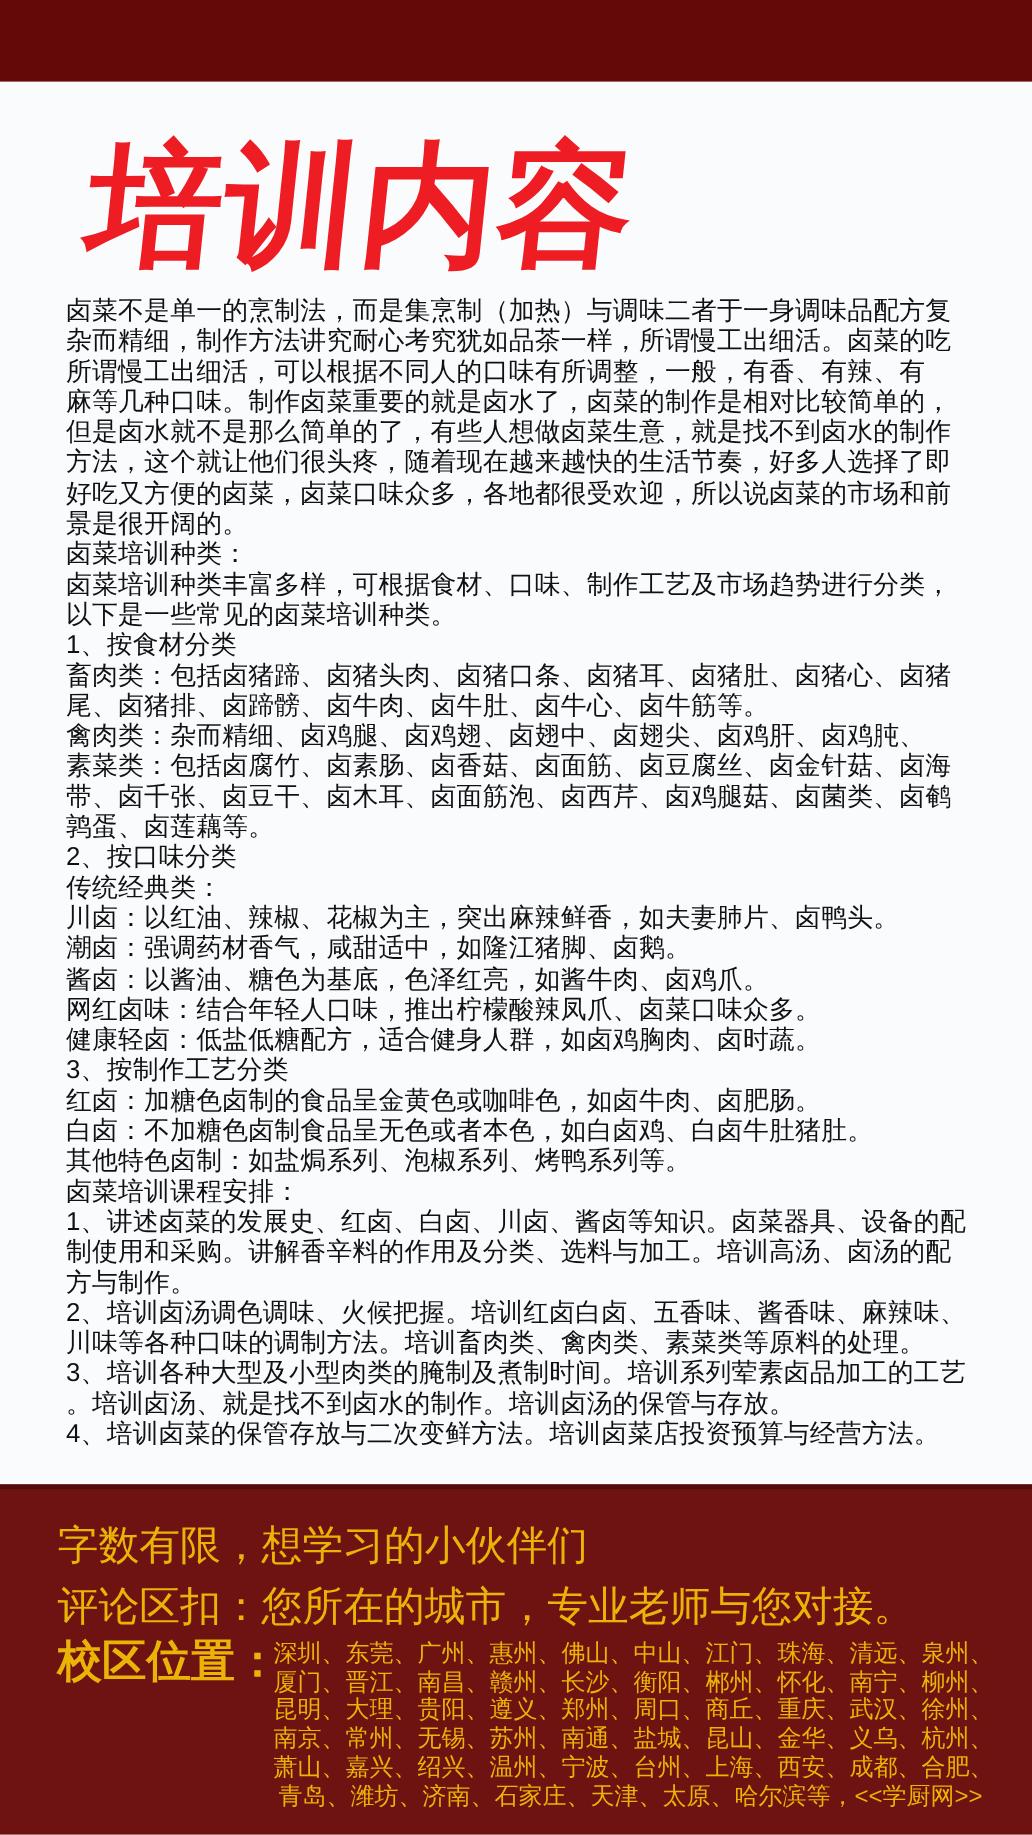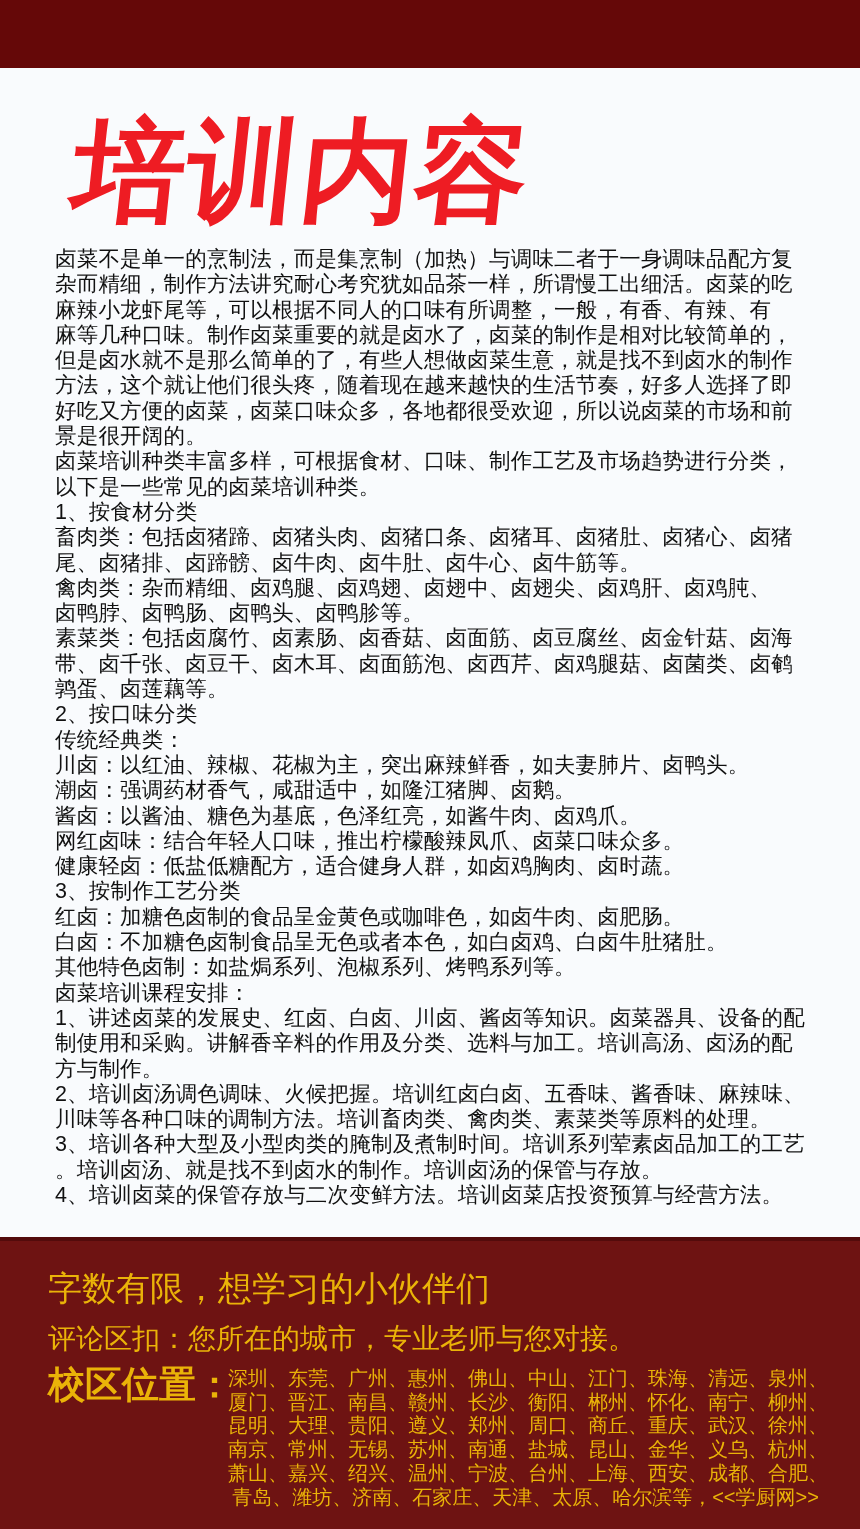--- a/index.html
+++ b/index.html
@@ -52,21 +52,21 @@
     color: #eab308;
     padding: 26px 40px 0 48px;
   }
   .cta-line-1 {
     font-size: 34px;
     line-height: 42px;
     margin-bottom: 9px;
     white-space: nowrap;
   }
   .cta-line-2 {
-    font-size: 28px;
+    font-size: 34px;
     line-height: 42px;
     margin-bottom: 3px;
     white-space: nowrap;
   }
   .campus-row { display: flex; align-items: flex-start; }
   .campus-label {
     flex: none;
     width: 180px;
     font-size: 37px;
     line-height: 44px;
@@ -89,33 +89,33 @@
 <div class="poster">
 
   <header class="top-bar"></header>
 
   <main class="content">
     <h1 class="main-title">培训内容</h1>
 
     <div class="body-text">
         <div class="body-line">卤菜不是单一的烹制法，而是集烹制（加热）与调味二者于一身调味品配方复</div>
         <div class="body-line">杂而精细，制作方法讲究耐心考究犹如品茶一样，所谓慢工出细活。卤菜的吃</div>
-        <div class="body-line">麻辣小龙虾尾等，可以根据不同人的口味有所调整，一般，有香、有辣、有</div>
+        <div class="body-line">所谓慢工出细活，可以根据不同人的口味有所调整，一般，有香、有辣、有</div>
         <div class="body-line">麻等几种口味。制作卤菜重要的就是卤水了，卤菜的制作是相对比较简单的，</div>
         <div class="body-line">但是卤水就不是那么简单的了，有些人想做卤菜生意，就是找不到卤水的制作</div>
         <div class="body-line">方法，这个就让他们很头疼，随着现在越来越快的生活节奏，好多人选择了即</div>
         <div class="body-line">好吃又方便的卤菜，卤菜口味众多，各地都很受欢迎，所以说卤菜的市场和前</div>
         <div class="body-line">景是很开阔的。</div>
+        <div class="body-line">卤菜培训种类：</div>
         <div class="body-line">卤菜培训种类丰富多样，可根据食材、口味、制作工艺及市场趋势进行分类，</div>
         <div class="body-line">以下是一些常见的卤菜培训种类。</div>
         <div class="body-line">1、按食材分类</div>
         <div class="body-line">畜肉类：包括卤猪蹄、卤猪头肉、卤猪口条、卤猪耳、卤猪肚、卤猪心、卤猪</div>
         <div class="body-line">尾、卤猪排、卤蹄髈、卤牛肉、卤牛肚、卤牛心、卤牛筋等。</div>
         <div class="body-line">禽肉类：杂而精细、卤鸡腿、卤鸡翅、卤翅中、卤翅尖、卤鸡肝、卤鸡肫、</div>
-        <div class="body-line">卤鸭脖、卤鸭肠、卤鸭头、卤鸭胗等。</div>
         <div class="body-line">素菜类：包括卤腐竹、卤素肠、卤香菇、卤面筋、卤豆腐丝、卤金针菇、卤海</div>
         <div class="body-line">带、卤千张、卤豆干、卤木耳、卤面筋泡、卤西芹、卤鸡腿菇、卤菌类、卤鹌</div>
         <div class="body-line">鹑蛋、卤莲藕等。</div>
         <div class="body-line">2、按口味分类</div>
         <div class="body-line">传统经典类：</div>
         <div class="body-line">川卤：以红油、辣椒、花椒为主，突出麻辣鲜香，如夫妻肺片、卤鸭头。</div>
         <div class="body-line">潮卤：强调药材香气，咸甜适中，如隆江猪脚、卤鹅。</div>
         <div class="body-line">酱卤：以酱油、糖色为基底，色泽红亮，如酱牛肉、卤鸡爪。</div>
         <div class="body-line">网红卤味：结合年轻人口味，推出柠檬酸辣凤爪、卤菜口味众多。</div>
         <div class="body-line">健康轻卤：低盐低糖配方，适合健身人群，如卤鸡胸肉、卤时蔬。</div>

